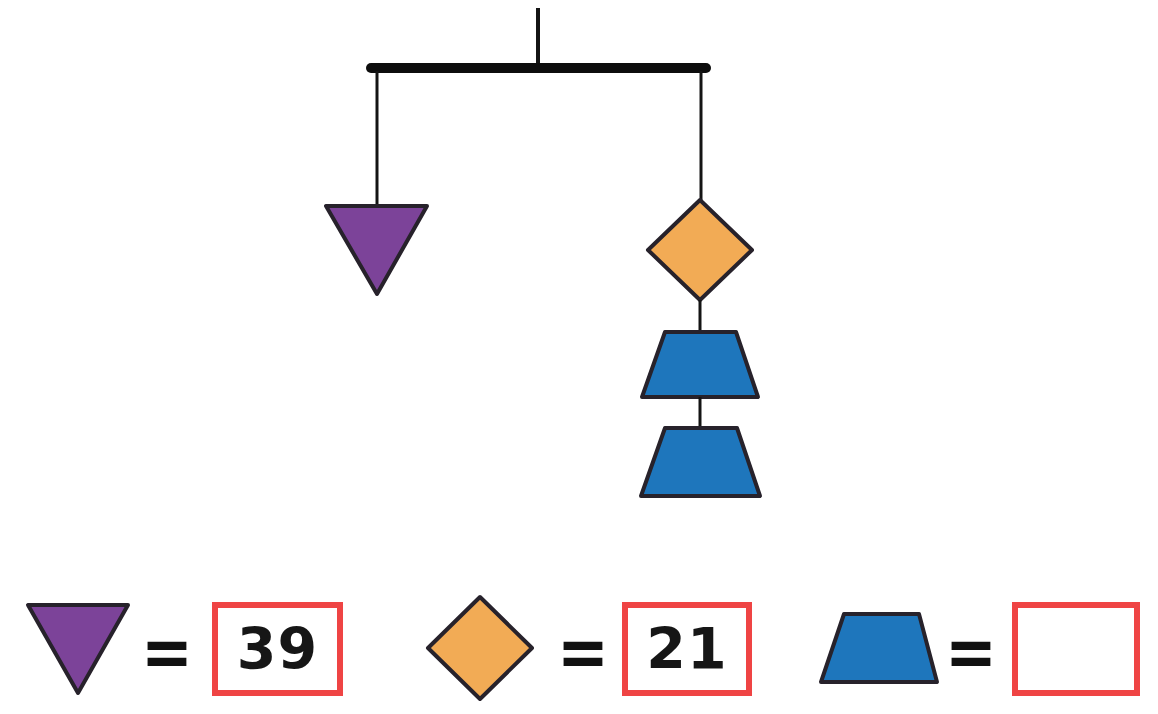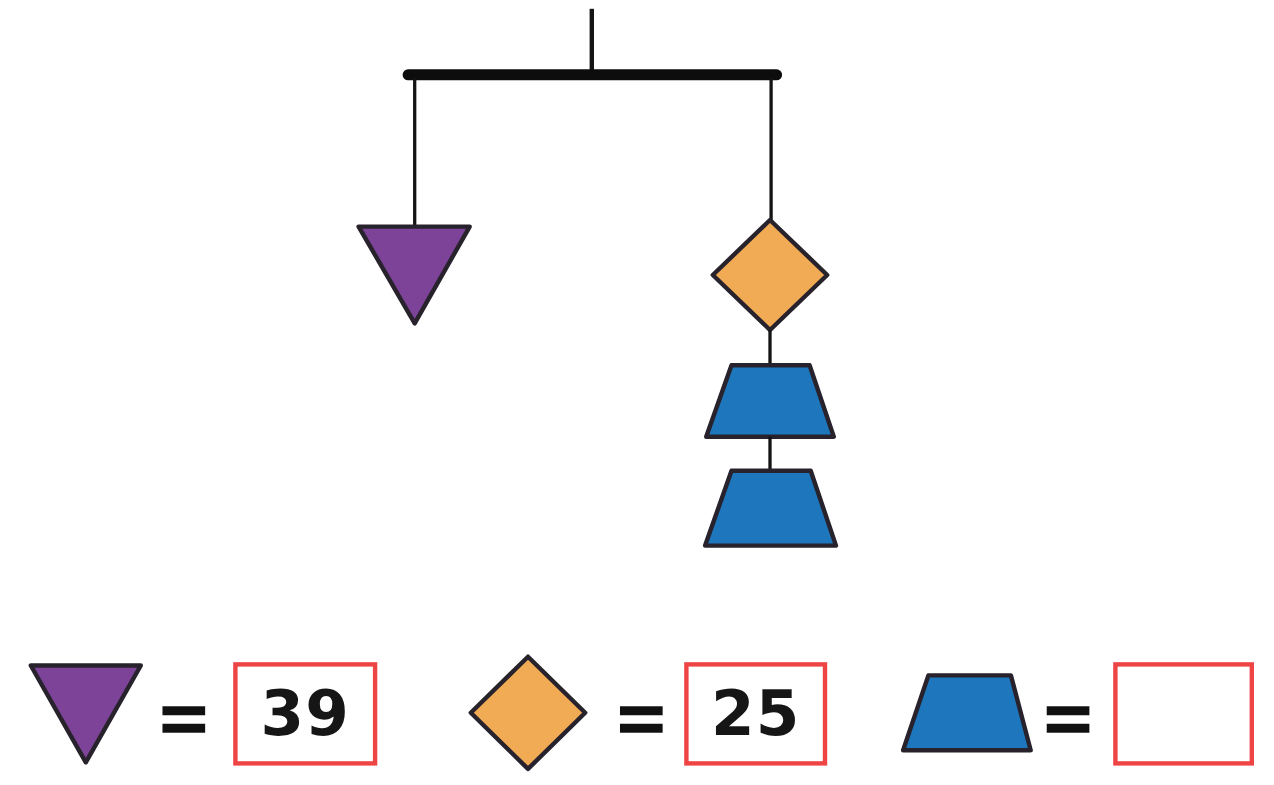--- a/index.html
+++ b/index.html
@@ -35,21 +35,21 @@
     font-weight: bold;
     color: #111111;
     transform: scaleY(1.15);
     user-select: none;
   }
   .value-box {
     position: absolute;
     top: 602px;
     height: 94px;
     box-sizing: border-box;
-    border: 4px solid #ef4444;
+    border: 6px solid #ef4444;
     background: #ffffff;
     display: flex;
     align-items: center;
     justify-content: center;
   }
   .value-box span {
     font-size: 57px;
     font-weight: 600;
     color: #161616;
     letter-spacing: 1px;
@@ -101,21 +101,21 @@
     <span id="eq-1" class="equals">=</span>
     <div id="box-1" class="value-box">
       <span>39</span>
     </div>
 
     <svg id="legend-diamond" class="legend-shape" width="110" height="108" viewBox="0 0 110 108">
       <polygon points="55,3 107,54 55,105 3,54" stroke="#27222B" stroke-width="4" stroke-linejoin="round" fill="#F2AB55"></polygon>
     </svg>
     <span id="eq-2" class="equals">=</span>
     <div id="box-2" class="value-box">
-      <span>25</span>
+      <span>21</span>
     </div>
 
     <svg id="legend-trapezoid" class="legend-shape" width="122" height="74" viewBox="0 0 122 74">
       <polygon points="26,3 101,3 119,71 3,71" stroke="#27222B" stroke-width="4" stroke-linejoin="round" fill="#1E76BC"></polygon>
     </svg>
     <span id="eq-3" class="equals">=</span>
     <div id="box-3" class="value-box">
       <span></span>
     </div>
 

